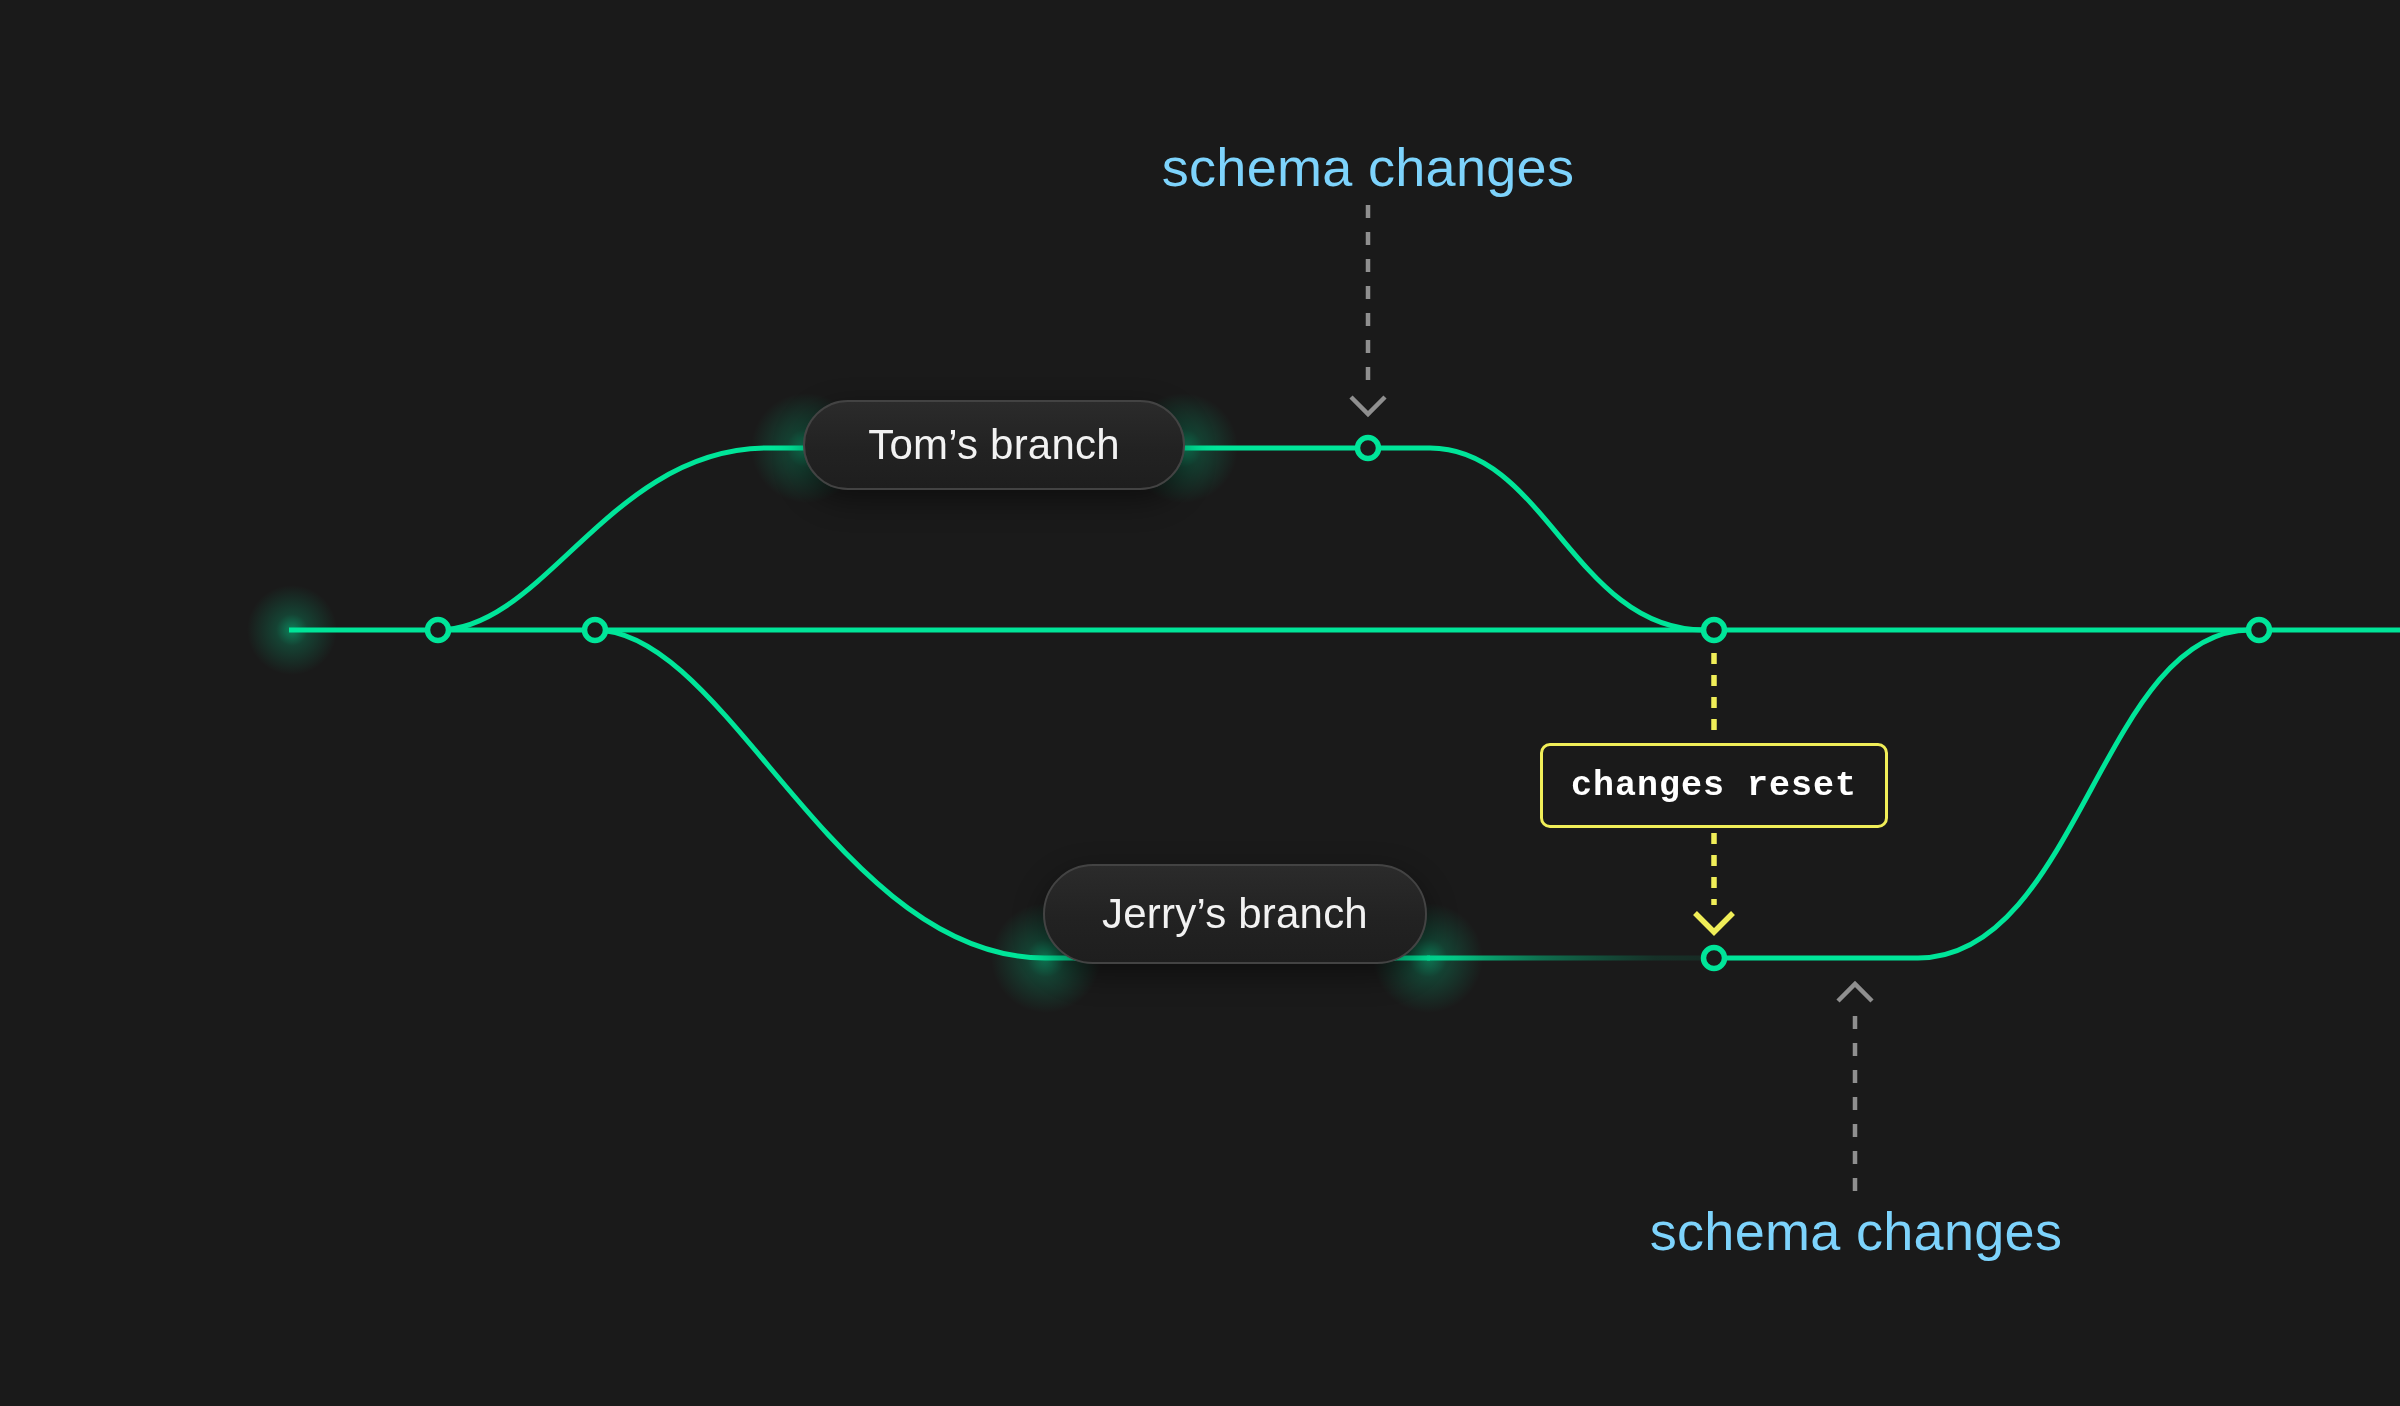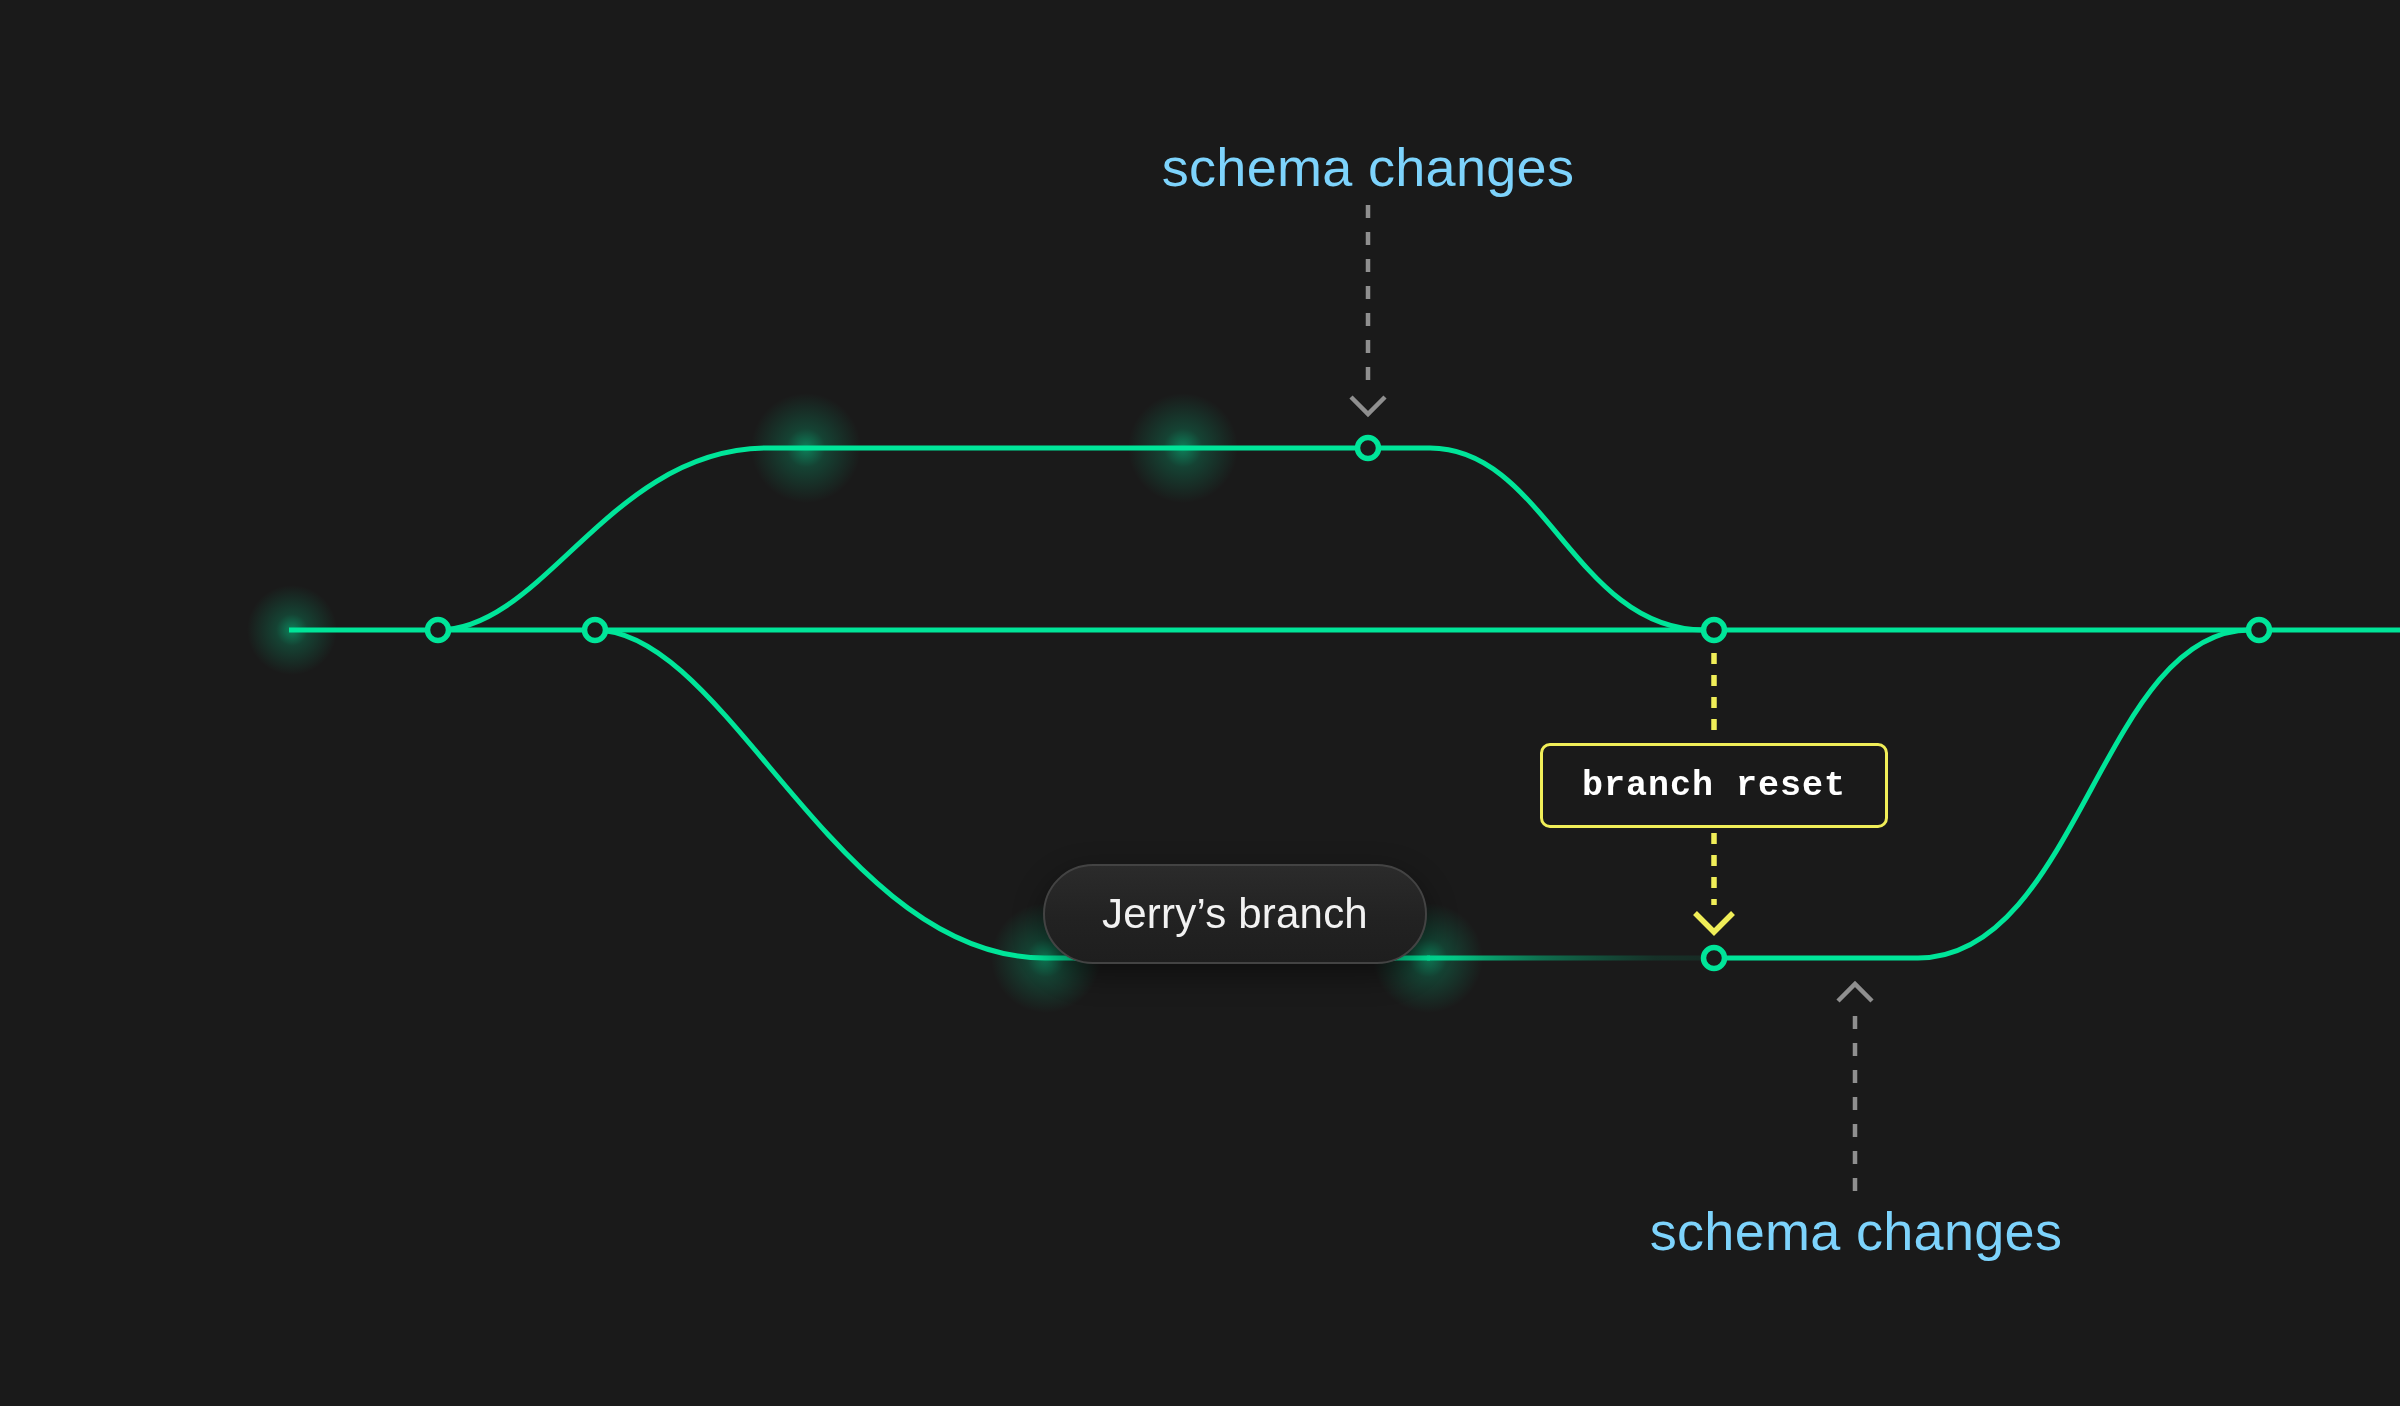--- a/index.html
+++ b/index.html
@@ -136,25 +136,28 @@
       <circle cx="438" cy="630" r="10.5"></circle>
       <circle cx="595" cy="630" r="10.5"></circle>
       <circle cx="1368" cy="448" r="10.5"></circle>
       <circle cx="1714" cy="630" r="10.5"></circle>
       <circle cx="1714" cy="958" r="10.5"></circle>
       <circle cx="2259" cy="630" r="10.5"></circle>
     </g>
   </svg>
 
 
+  <div class="pill pill-dark pill-tom">
+    <span>Tom’s branch</span>
+  </div>
 
   <div class="pill pill-dark pill-jerry">
     <span>Jerry’s branch</span>
   </div>
 
   <div class="reset-box">
-    <span>branch reset</span>
+    <span>changes reset</span>
   </div>
 
   <div class="annotation annotation-top">schema changes</div>
   <div class="annotation annotation-bottom">schema changes</div>
 
 </div>
 
 </body></html>

